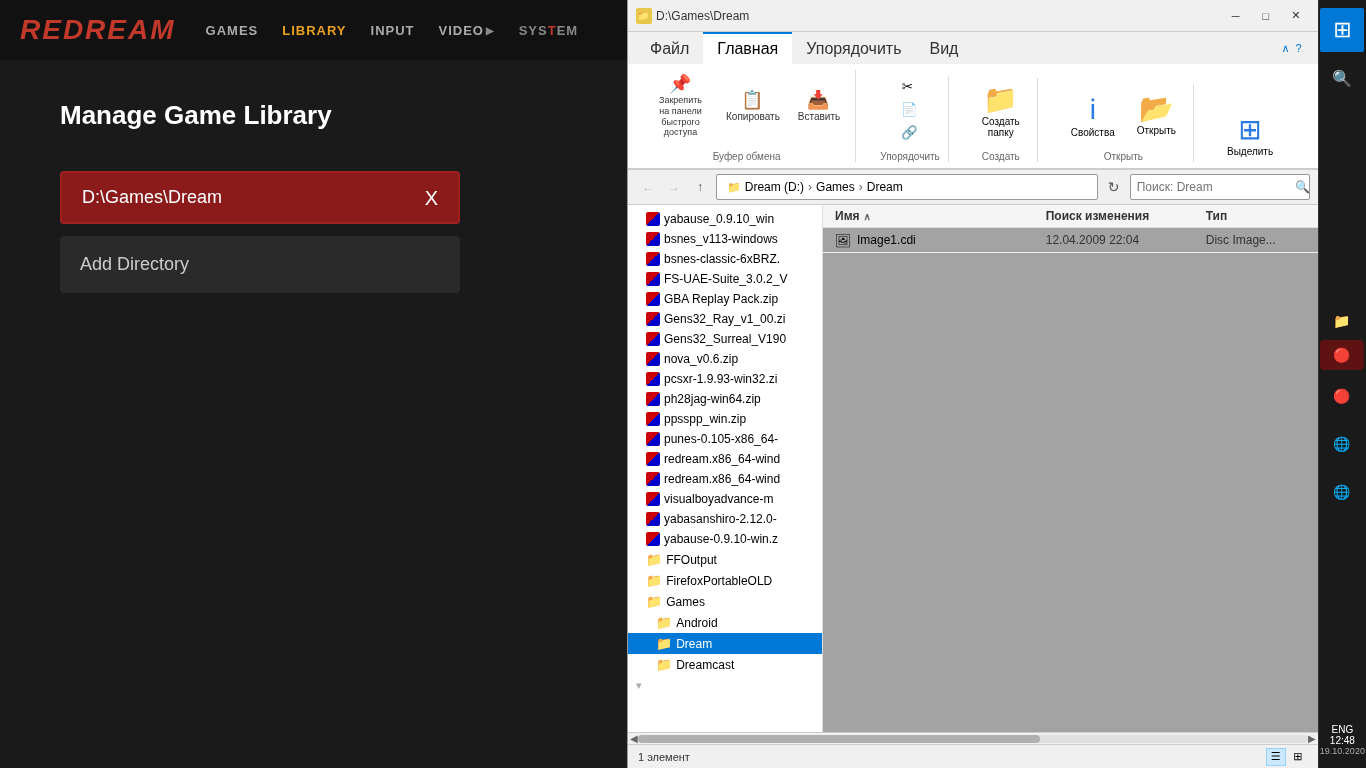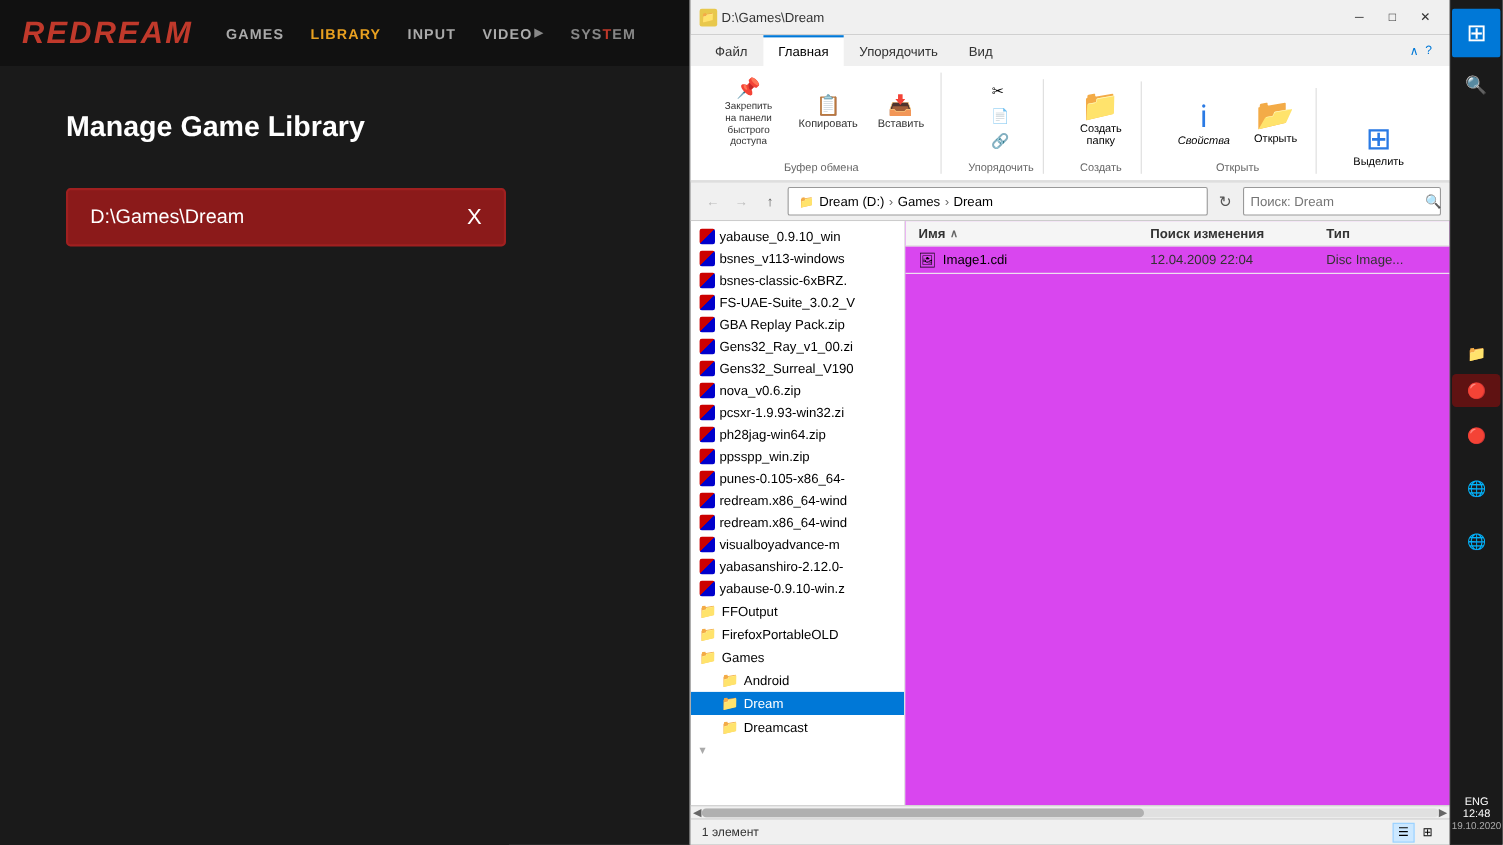--- a/index.html
+++ b/index.html
@@ -177,21 +177,21 @@
     }
 
     .ribbon-tabs {
       display: flex;
       padding: 0 8px;
       background: #f0f0f0;
     }
 
     .ribbon-tab {
       padding: 6px 14px;
-      font-size: 12px;
+      font-size: 16px;
       color: #333;
       cursor: pointer;
       border-top: 2px solid transparent;
     }
 
     .ribbon-tab.active {
       background: #fff;
       border-top: 2px solid #0078d7;
       color: #000;
     }
@@ -367,34 +367,34 @@
       width: 195px;
       background: #fff;
       border-right: 1px solid #ddd;
       overflow-y: auto;
       padding: 4px 0;
     }
 
     .tree-item {
       display: flex;
       align-items: center;
-      padding: 3px 8px;
+      padding: 3px 18px;
       font-size: 12px;
       color: #000;
       cursor: pointer;
       gap: 4px;
       white-space: nowrap;
       overflow: hidden;
     }
     .tree-item.active { background: #0078d7; color: #fff; }
 
     
     .file-list {
       flex: 1;
-      background: #d946ef;
+      background: #a3a3a3;
       overflow-y: auto;
     }
 
     .file-list-header {
       display: flex;
       align-items: center;
       padding: 4px 12px;
       border-bottom: 1px solid #ddd;
       background: #f5f5f5;
     }
@@ -554,20 +554,21 @@
   <div class="app-content">
     <div class="page-title">Manage Game Library</div>
 
     
     <div class="directory-entry">
       <span class="directory-path">D:\Games\Dream</span>
       <button class="directory-remove">X</button>
     </div>
 
     
+    <button class="add-directory-btn">Add Directory</button>
   </div>
 </div>
 
 <div class="explorer-panel">
 
   <div class="title-bar">
     <div class="title-bar-left">
       <div class="title-icon" style="background:#e8c84c; color:#000; font-size:10px;">📁</div>
       <span class="title-text">D:\Games\Dream</span>
     </div>
@@ -633,21 +634,21 @@
           <span style="font-size:28px;">📁</span>
           <span style="font-size:10px;">Создать<br>папку</span>
         </button>
         <span class="ribbon-group-label">Создать</span>
       </div>
 
       <div class="ribbon-group">
         <div class="ribbon-buttons">
           <button class="ribbon-btn-large">
             <span style="font-size:28px; color:#2a7ae4;">ℹ</span>
-            <span style="font-size:10px;font-style:italic;">Свойства</span>
+            <span style="font-size:10px;">Свойства</span>
           </button>
           <button class="ribbon-btn-large">
             <span style="font-size:28px;">📂</span>
             <span style="font-size:10px;">Открыть</span>
           </button>
         </div>
         <span class="ribbon-group-label">Открыть</span>
       </div>
 
       <div class="ribbon-group">

